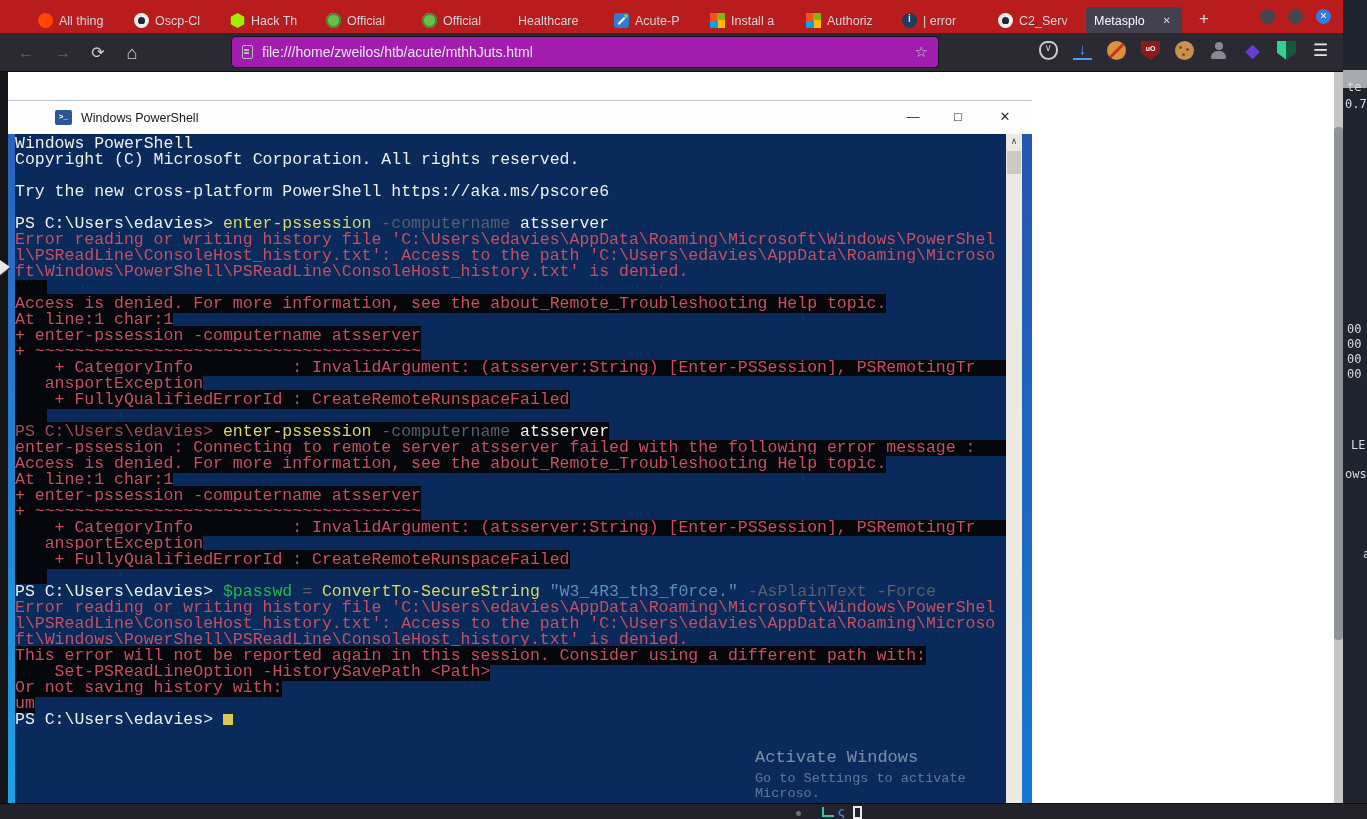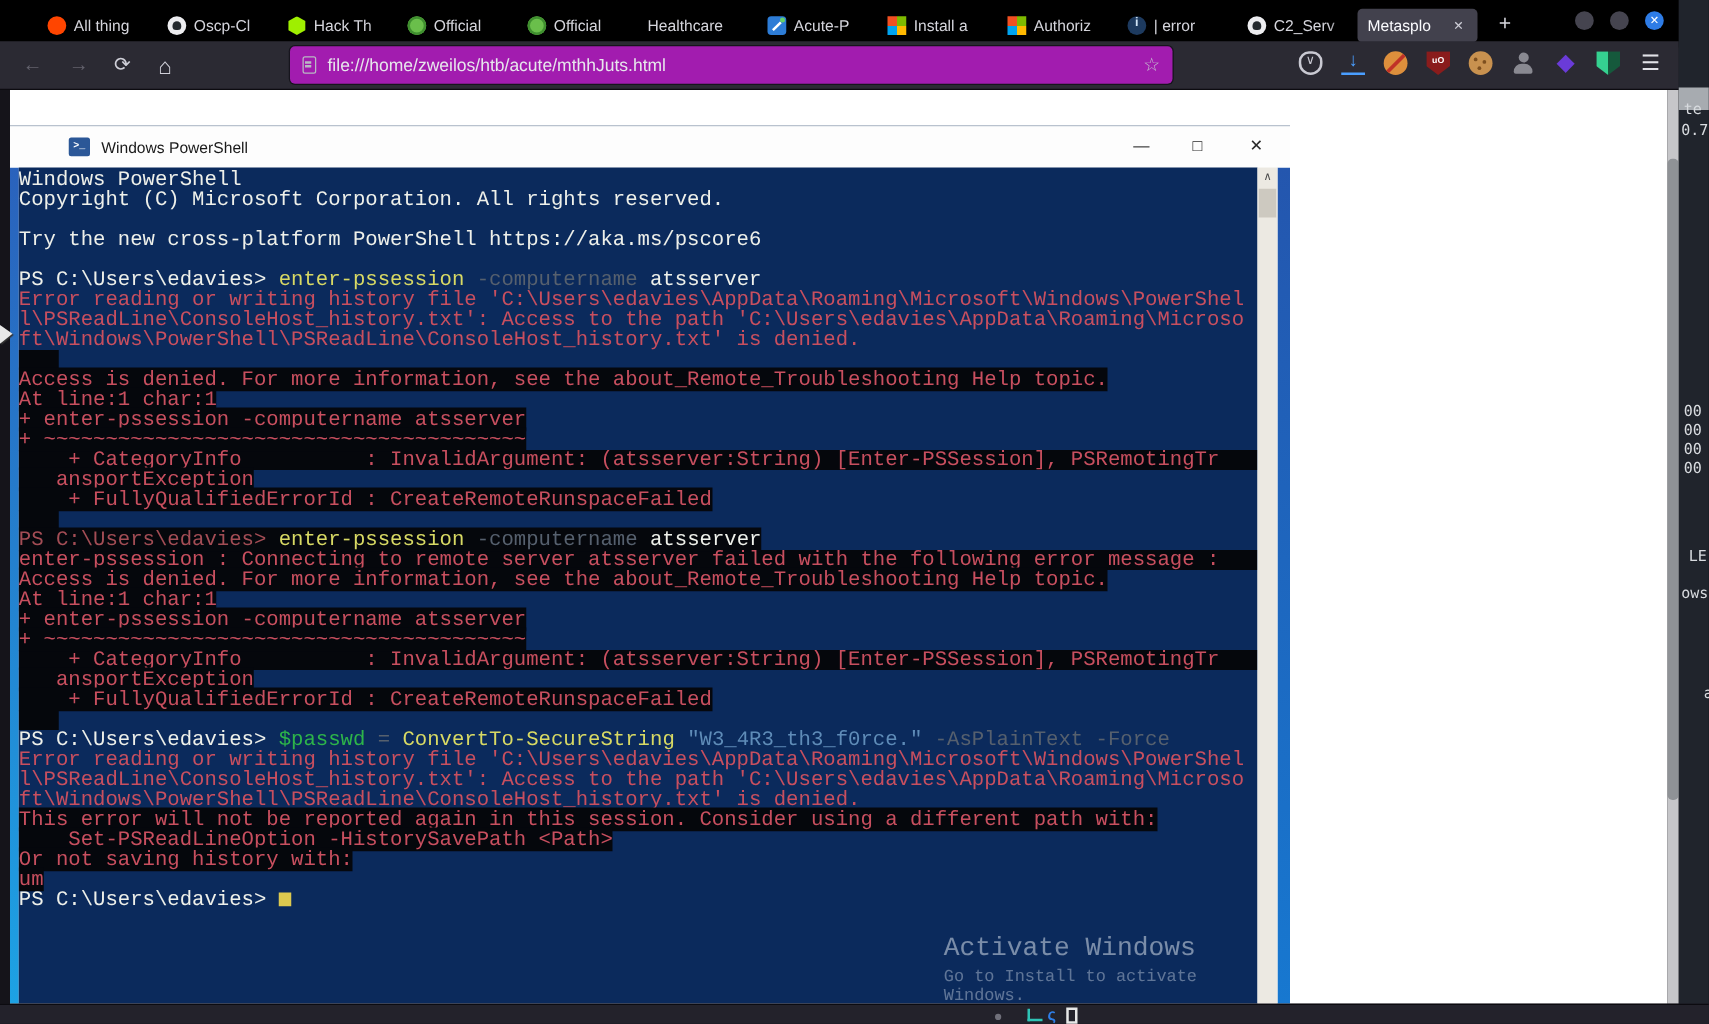--- a/index.html
+++ b/index.html
@@ -3,21 +3,21 @@
 <meta charset="utf-8">
 <style>
   * { margin:0; padding:0; box-sizing:border-box; }
   html,body { width:1367px; height:819px; overflow:hidden; background:#15141a;
               font-family:"Liberation Sans", sans-serif; }
 
   
   .ff-window { position:absolute; left:0; top:0; width:1343px; height:803px; }
 
   
-  .tabbar { position:absolute; left:0; top:0; width:100%; height:38px; background:#000000;
+  .tabbar { position:absolute; left:0; top:0; width:100%; height:38px; background:#b91c1c;
             display:flex; align-items:center; }
   .tabs { display:flex; align-items:center; margin-left:30px; height:33px; }
   .tab { width:96px; height:27px; margin-top:3px; display:flex; align-items:center; gap:6px;
          padding:0 8px; color:#d5d5dc; font-size:12.5px; white-space:nowrap; overflow:hidden;
          border-right:1px solid #33323c; position:relative;
          -webkit-mask-image:linear-gradient(90deg,#000 75%,transparent 97%);
          mask-image:linear-gradient(90deg,#000 75%,transparent 97%); }
   .tab.active { background:#42414d; border-radius:4px; border-right:none; color:#fbfbfe;
                 -webkit-mask-image:none; mask-image:none; }
   .tab .close { margin-left:auto; font-size:10px; color:#cfcfd8; padding:1px 3px; border-radius:2px; }
@@ -107,21 +107,21 @@
   .hl-band { background:#05070c; }
   .stub { display:inline-block; width:32px; height:16px; background:#05070c; vertical-align:top; }
   .c-w { color:#eef0ea; } .c-r { color:#c84f5f; } .c-y { color:#d8d964; }
   .c-p { color:#56606e; } .c-g { color:#2db44a; } .c-s { color:#5f8cb8; }
   .c-rp { color:#a34d55; }
   .c-cur { display:inline-block; width:10px; height:11px; background:#ddc94f; vertical-align:baseline; margin-bottom:-1px; }
   .ps-scrollbar { width:16px; background:#ece9e2; position:relative; }
   .ps-sb-arrow { height:16px; text-align:center; font-size:9px; line-height:15px; color:#4a4a4a; }
   .ps-sb-thumb { position:absolute; left:1px; top:17px; width:14px; height:23px; background:#cdc9c0; }
   .watermark { position:absolute; left:740px; top:614px; }
-  .wm-title { font-size:21px; color:rgba(233,239,246,0.50); }
+  .wm-title { font-size:17px; color:rgba(233,239,246,0.50); }
   .wm-sub { font-size:13.5px; color:rgba(222,230,240,0.40); margin-top:4px; }
 
   
   .taskbar-sliver { position:absolute; left:0; top:803px; width:1367px; height:16px;
                     background:#23222b; border-top:1px solid #0c0b10; z-index:50; }
   .tb-dot { position:absolute; left:796px; top:7px; width:5px; height:5px; border-radius:50%; background:#70707a; }
   .tb-bracket { position:absolute; left:822px; top:3px; width:12px; height:10px;
                 border-left:2px solid #2ec4b6; border-bottom:2px solid #2ec4b6; }
   .tb-glyph { position:absolute; left:838px; top:0px; color:#2f7fe8; font-size:13px; font-weight:bold; }
   .tb-rect { position:absolute; left:853px; top:2px; width:9px; height:13px; border:2px solid #e8e8e8; }
@@ -222,21 +222,21 @@
         <div class="ps-title">Windows PowerShell</div>
         <div class="ps-btn" style="left:888px;">—</div>
         <div class="ps-btn" style="left:933px;">□</div>
         <div class="ps-btn" style="left:980px;">✕</div>
       </div>
       <div class="ps-row">
         <div class="ps-border-l"></div>
         <div class="terminal" id="terminal">
           <div class="watermark">
             <div class="wm-title">Activate Windows</div>
-            <div class="wm-sub">Go to Install to activate Windows.</div>
+            <div class="wm-sub">Go to Settings to activate Microso.</div>
           </div>
         <div class="t-line"><span class="c-w">Windows PowerShell</span></div>
             <div class="t-line"><span class="c-w">Copyright (C) Microsoft Corporation. All rights reserved.</span></div>
             <div class="t-line"></div>
             <div class="t-line"><span class="c-w">Try the new cross-platform PowerShell https://aka.ms/pscore6</span></div>
             <div class="t-line"></div>
             <div class="t-line"><span class="c-w">PS C:\Users\edavies&gt; </span><span class="c-y">enter-pssession</span><span class="c-p"> -computername</span><span class="c-w"> atsserver</span></div>
             <div class="t-line"><span class="c-r">Error reading or writing history file 'C:\Users\edavies\AppData\Roaming\Microsoft\Windows\PowerShel</span></div>
             <div class="t-line"><span class="c-r">l\PSReadLine\ConsoleHost_history.txt': Access to the path 'C:\Users\edavies\AppData\Roaming\Microso</span></div>
             <div class="t-line"><span class="c-r">ft\Windows\PowerShell\PSReadLine\ConsoleHost_history.txt' is denied.</span></div>

